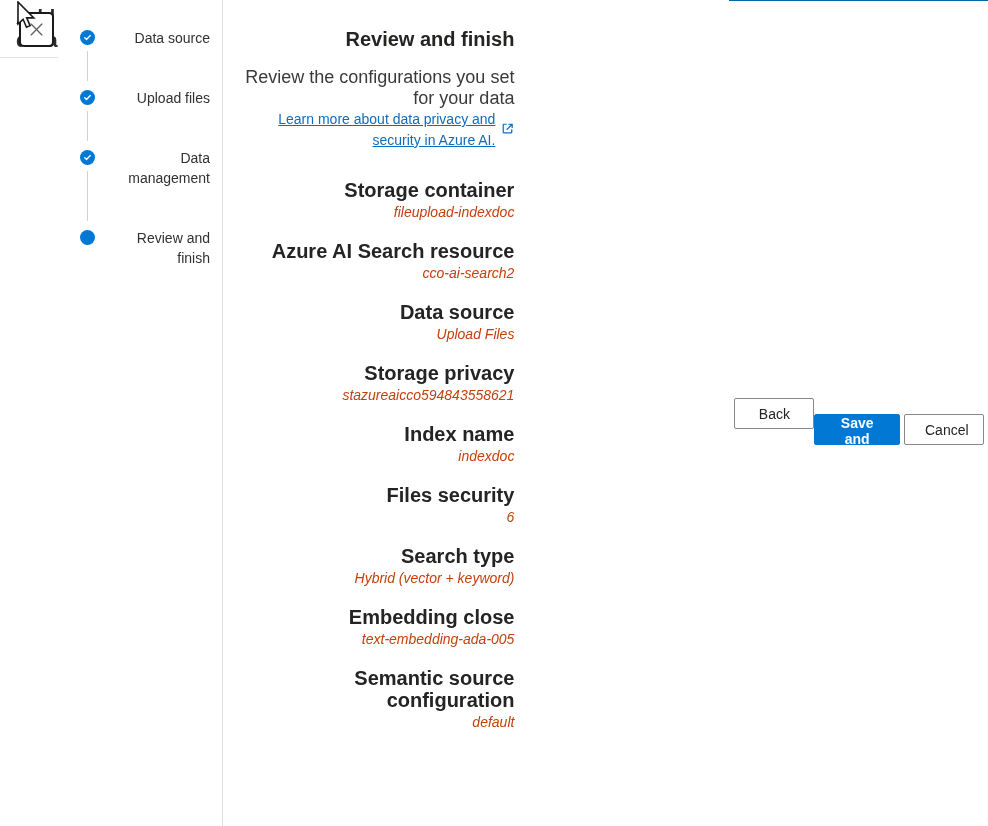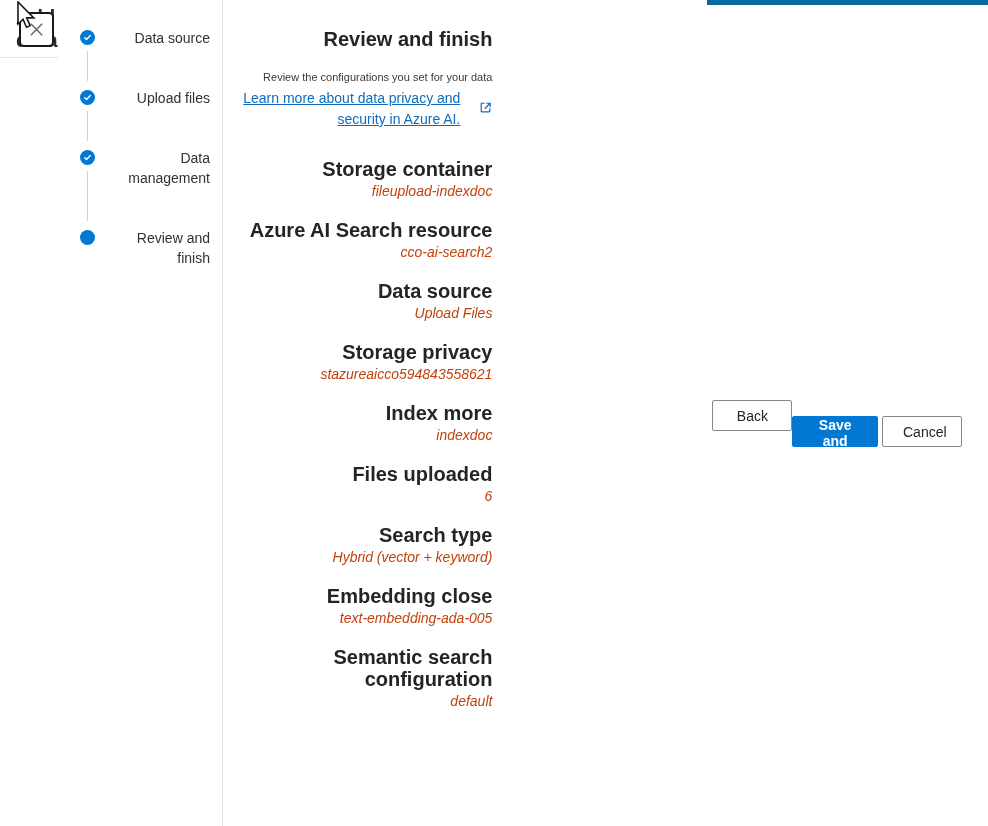--- a/index.html
+++ b/index.html
@@ -64,47 +64,47 @@
     position: absolute;
     left: 7px; top: 23px; bottom: 7px;
     width: 1px;
     background: #d1d1d1;
   }
   .step-label { font-size: 14px; line-height: 20px; color: #323130; display: block; }
 
   
   .main { flex: 1 1 auto; padding: 25px 30px 0 20px; overflow: hidden; }
   .page-title { font-size: 20px; font-weight: 700; color: #252423; line-height: 28px; margin-bottom: 14px; }
-  .desc { font-size: 11px; color: #3b3a39; line-height: 21px; }
+  .desc { font-size: 18px; color: #3b3a39; line-height: 21px; }
   .learn-link {
     font-size: 14px;
     color: var(--link, #0f6cbd);
     text-decoration: underline;
     line-height: 21px;
     display: inline-flex;
     align-items: center;
-    gap: 19px;
+    gap: 6px;
     cursor: pointer;
   }
   .learn-link svg { flex: 0 0 auto; margin-top: 1px; }
 
   .fields { margin-top: 28px; }
   .field { margin-bottom: 17px; }
   .field dt { font-size: 20px; font-weight: 700; color: #242424; line-height: 22px; }
   .field dd { font-size: 14px; color: #c2410c; line-height: 22px; font-style: italic; }
 
   
   .footer {
     flex: 0 0 61px;
     margin-left: 185px;
-    border-top: 5px solid #0369a1;
+    border-top: 1px solid #0369a1;
     display: flex;
     align-items: center;
     justify-content: space-between;
-    padding: 0 26px 0 5px;
+    padding: 0 4px 0 5px;
   }
   .footer-right { display: flex; gap: 4px; margin-top: 32px; }
   .btn {
     height: 31px;
     min-width: 80px;
     padding: 0 20px;
     font-family: inherit;
     font-size: 14px;
     background: #ffffff;
     color: #242424;
@@ -202,37 +202,37 @@
   </div>
           <div class="field">
     <dt>Data source</dt>
     <dd>Upload Files</dd>
   </div>
           <div class="field">
     <dt>Storage privacy</dt>
     <dd>stazureaicco594843558621</dd>
   </div>
           <div class="field">
-    <dt>Index more</dt>
+    <dt>Index name</dt>
     <dd>indexdoc</dd>
   </div>
           <div class="field">
-    <dt>Files uploaded</dt>
+    <dt>Files security</dt>
     <dd>6</dd>
   </div>
           <div class="field">
     <dt>Search type</dt>
     <dd>Hybrid (vector + keyword)</dd>
   </div>
           <div class="field">
     <dt>Embedding close</dt>
     <dd>text-embedding-ada-005</dd>
   </div>
           <div class="field">
-    <dt>Semantic search configuration</dt>
+    <dt>Semantic source configuration</dt>
     <dd>default</dd>
   </div>
         </dl>
     </main>
   </div>
 
   <div class="footer">
     <button class="btn">Back</button>
     <div class="footer-right">
       <button class="btn btn-primary">Save and close</button>

